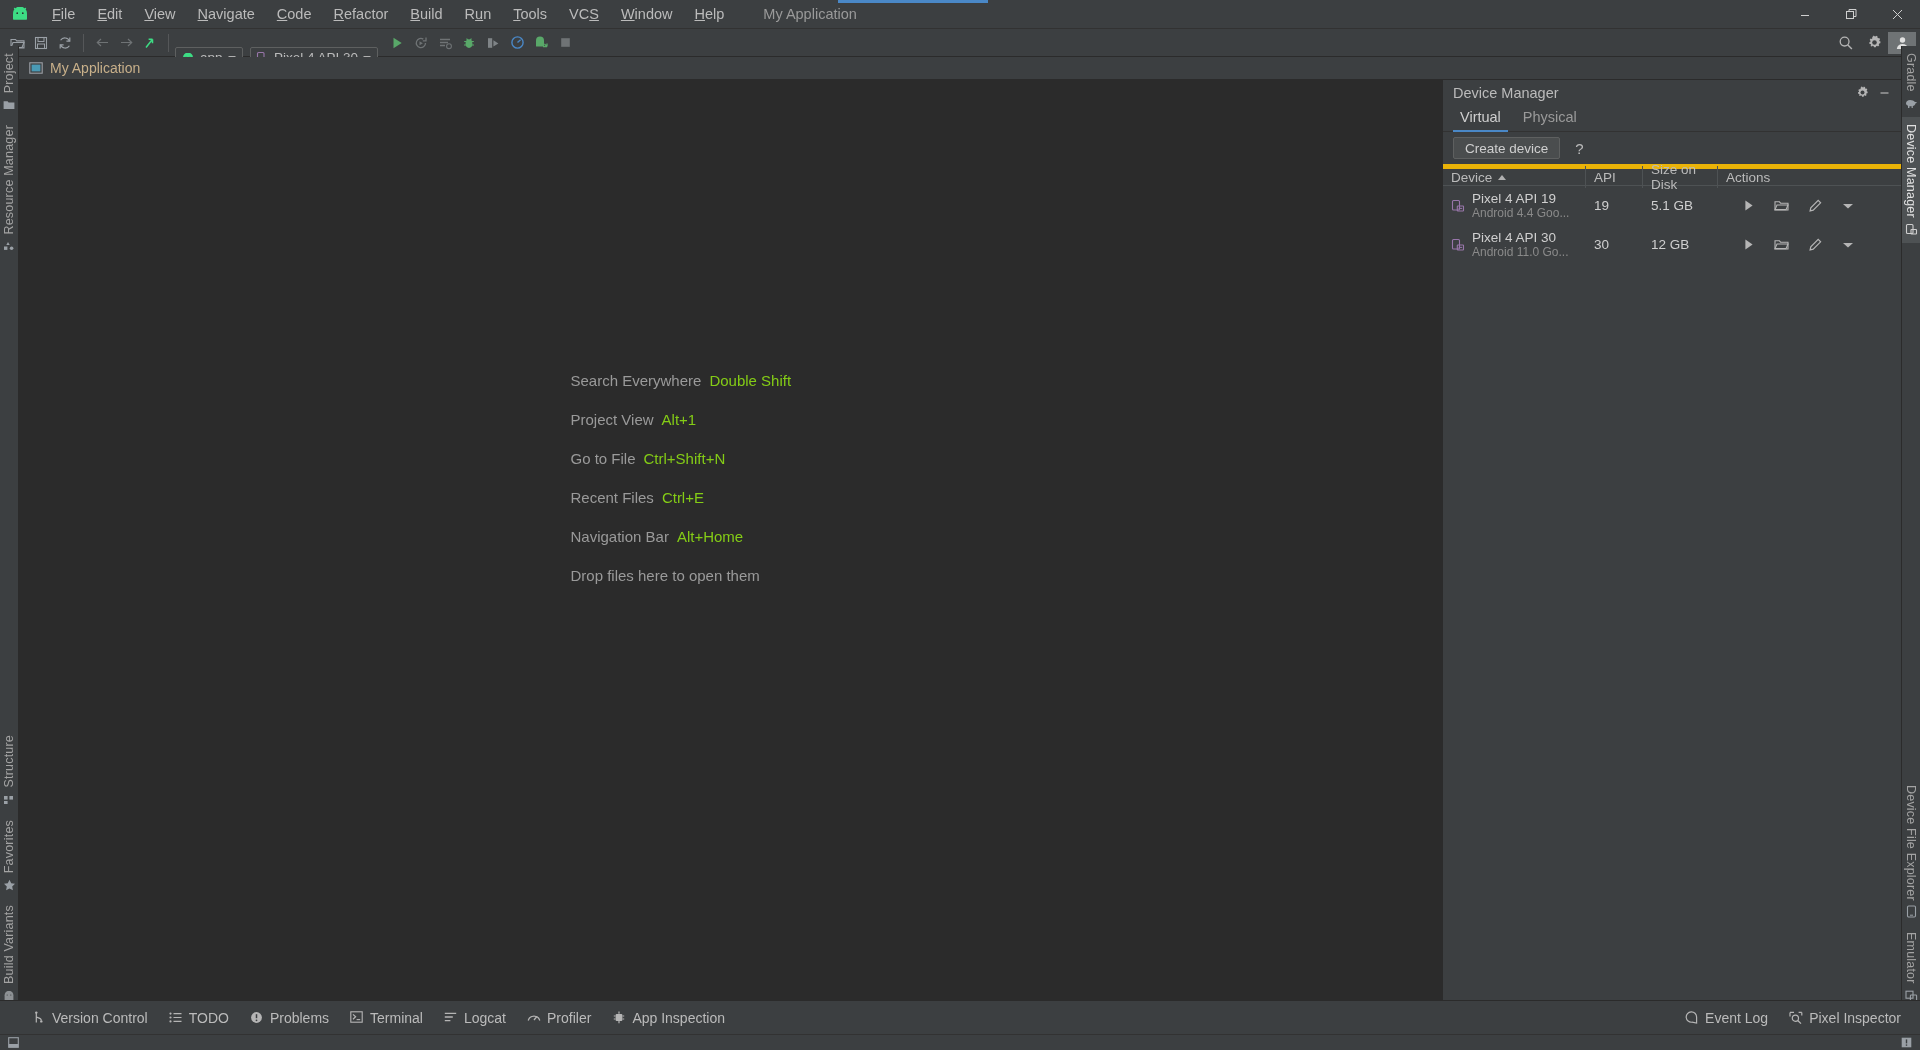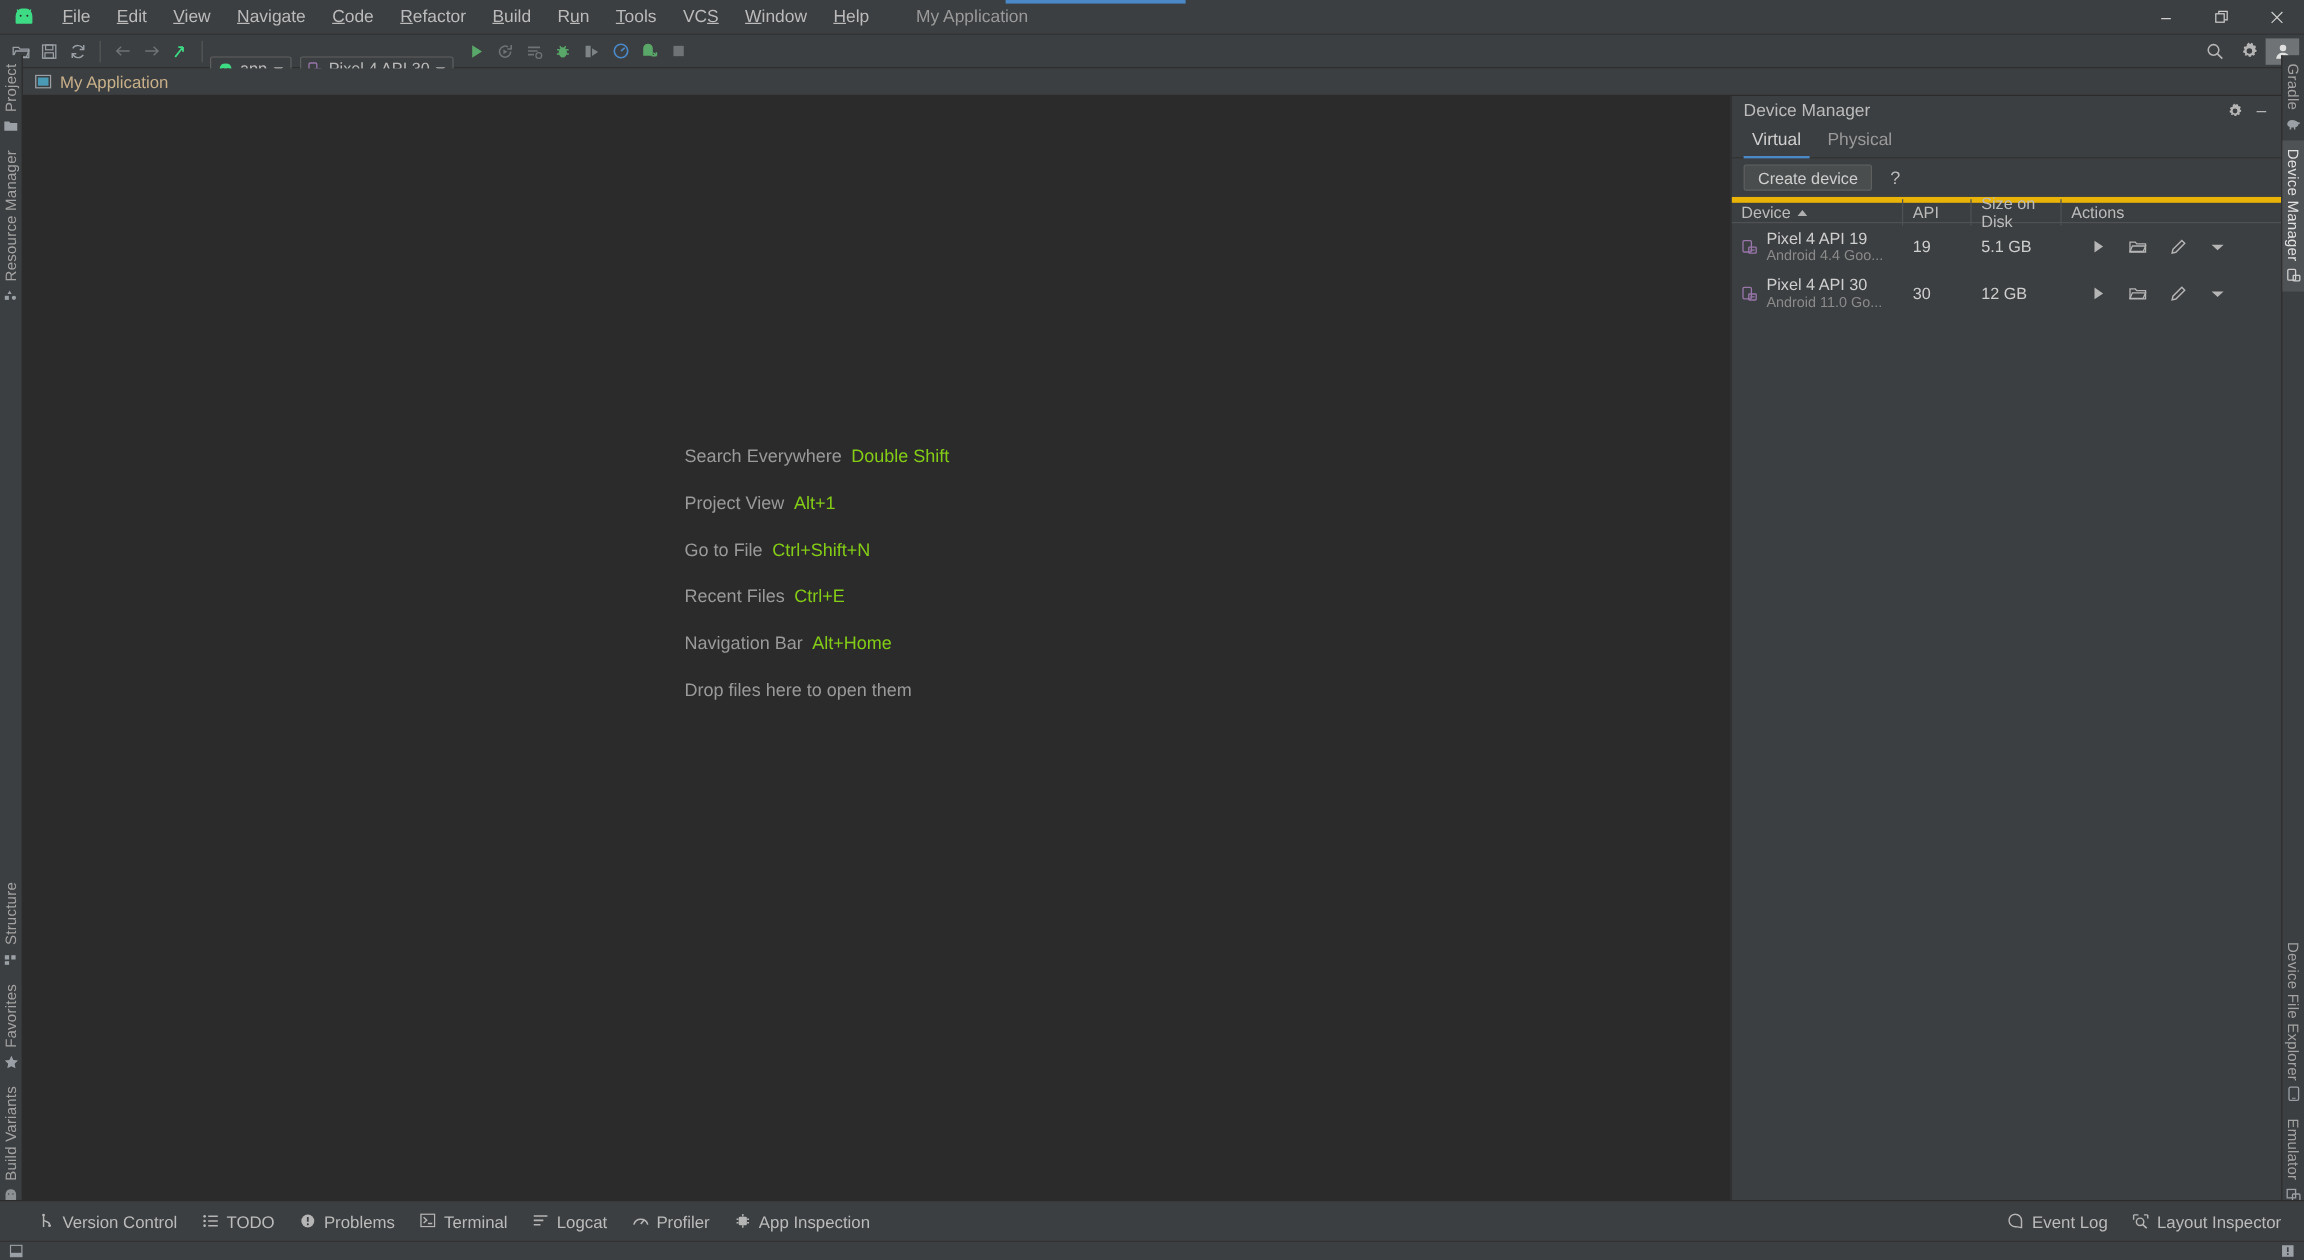--- a/index.html
+++ b/index.html
@@ -762,21 +762,21 @@
       <span>Event Log</span>
     </div>
     <div class="sb-item">
       <span class="sb-ico">
         <svg width="14" height="13" viewBox="0 0 14 13">
           <path d="M1 1.4h4M1 1.4v4M9.6 1.4h3.2M12.8 1.4v3" fill="none" stroke="#b5b5b5" stroke-width="1.2"></path>
           <circle cx="6.4" cy="7.2" r="3.1" fill="none" stroke="#b5b5b5" stroke-width="1.2"></circle>
           <path d="M8.7 9.5l3.3 3.1" stroke="#b5b5b5" stroke-width="1.3"></path>
         </svg>
       </span>
-      <span>Layout Inspector</span>
+      <span>Pixel Inspector</span>
     </div>
   </div>
 </div>
 
 <div class="bottombar">
   <span>
     <svg width="11" height="11" viewBox="0 0 11 11">
       <rect x=".7" y=".7" width="9.6" height="9.6" fill="none" stroke="#9aa0a6" stroke-width="1.1"></rect>
       <rect x=".7" y="7" width="9.6" height="3.3" fill="#9aa0a6"></rect>
     </svg>

